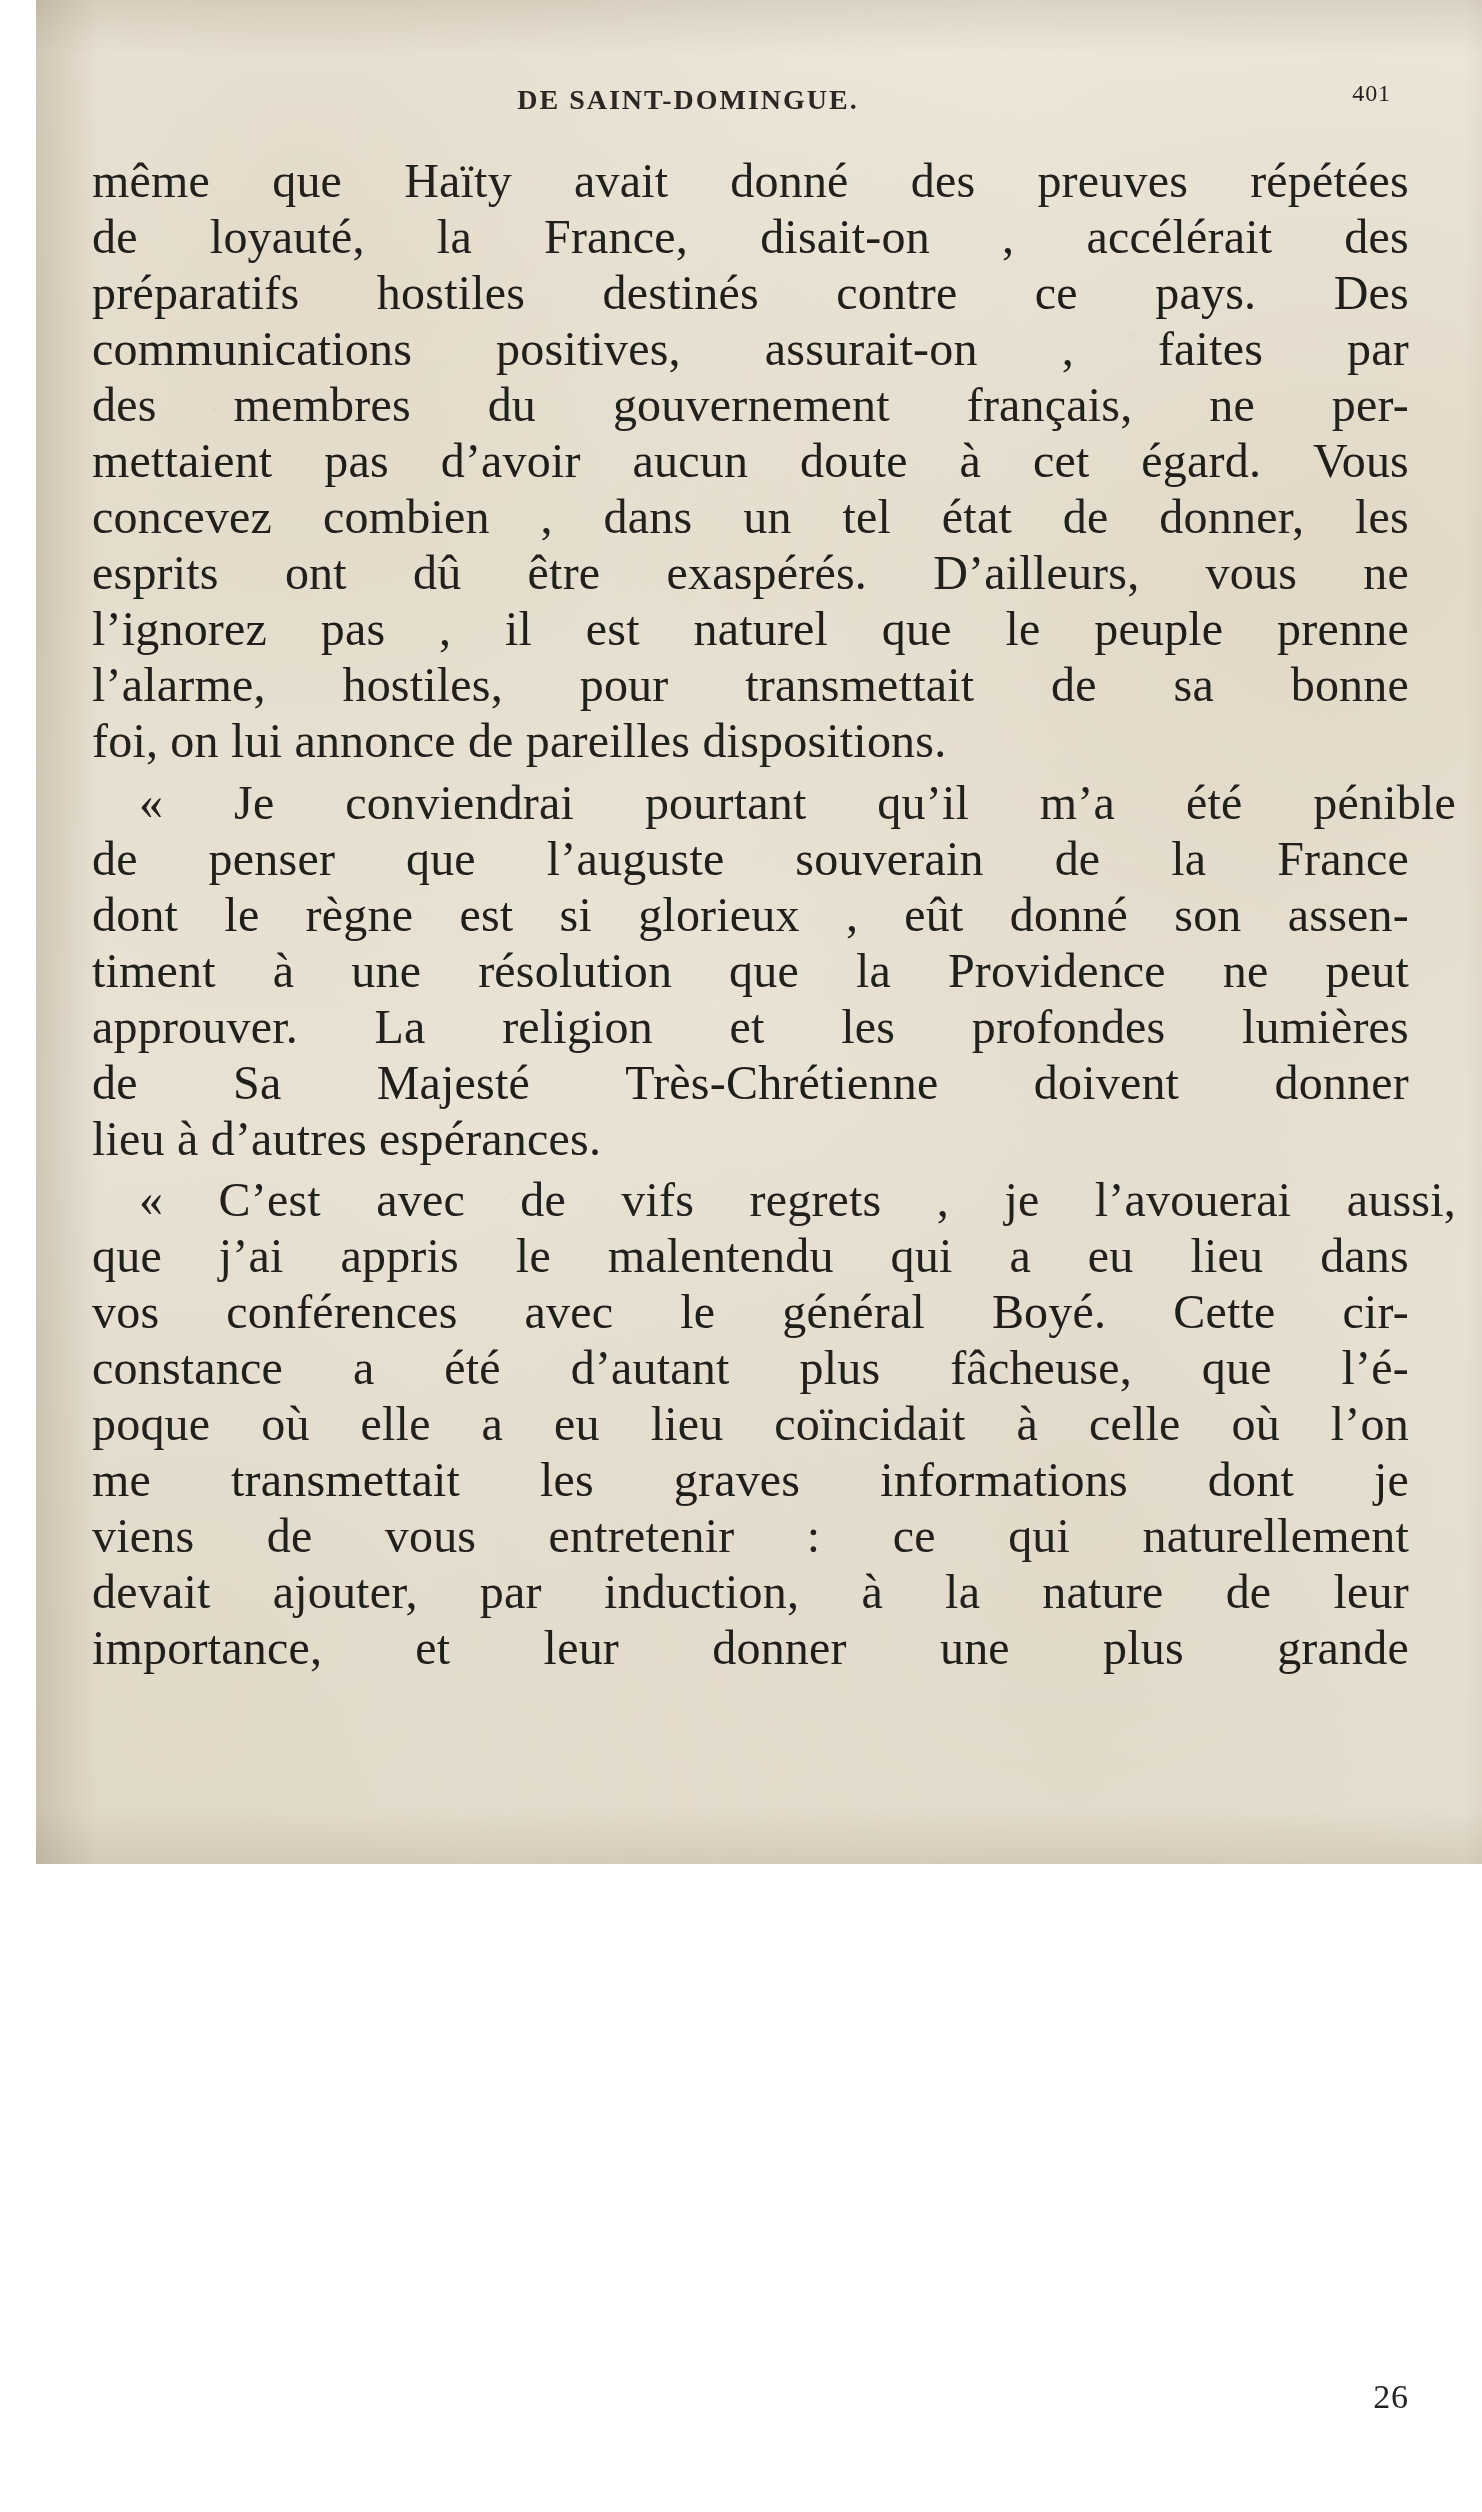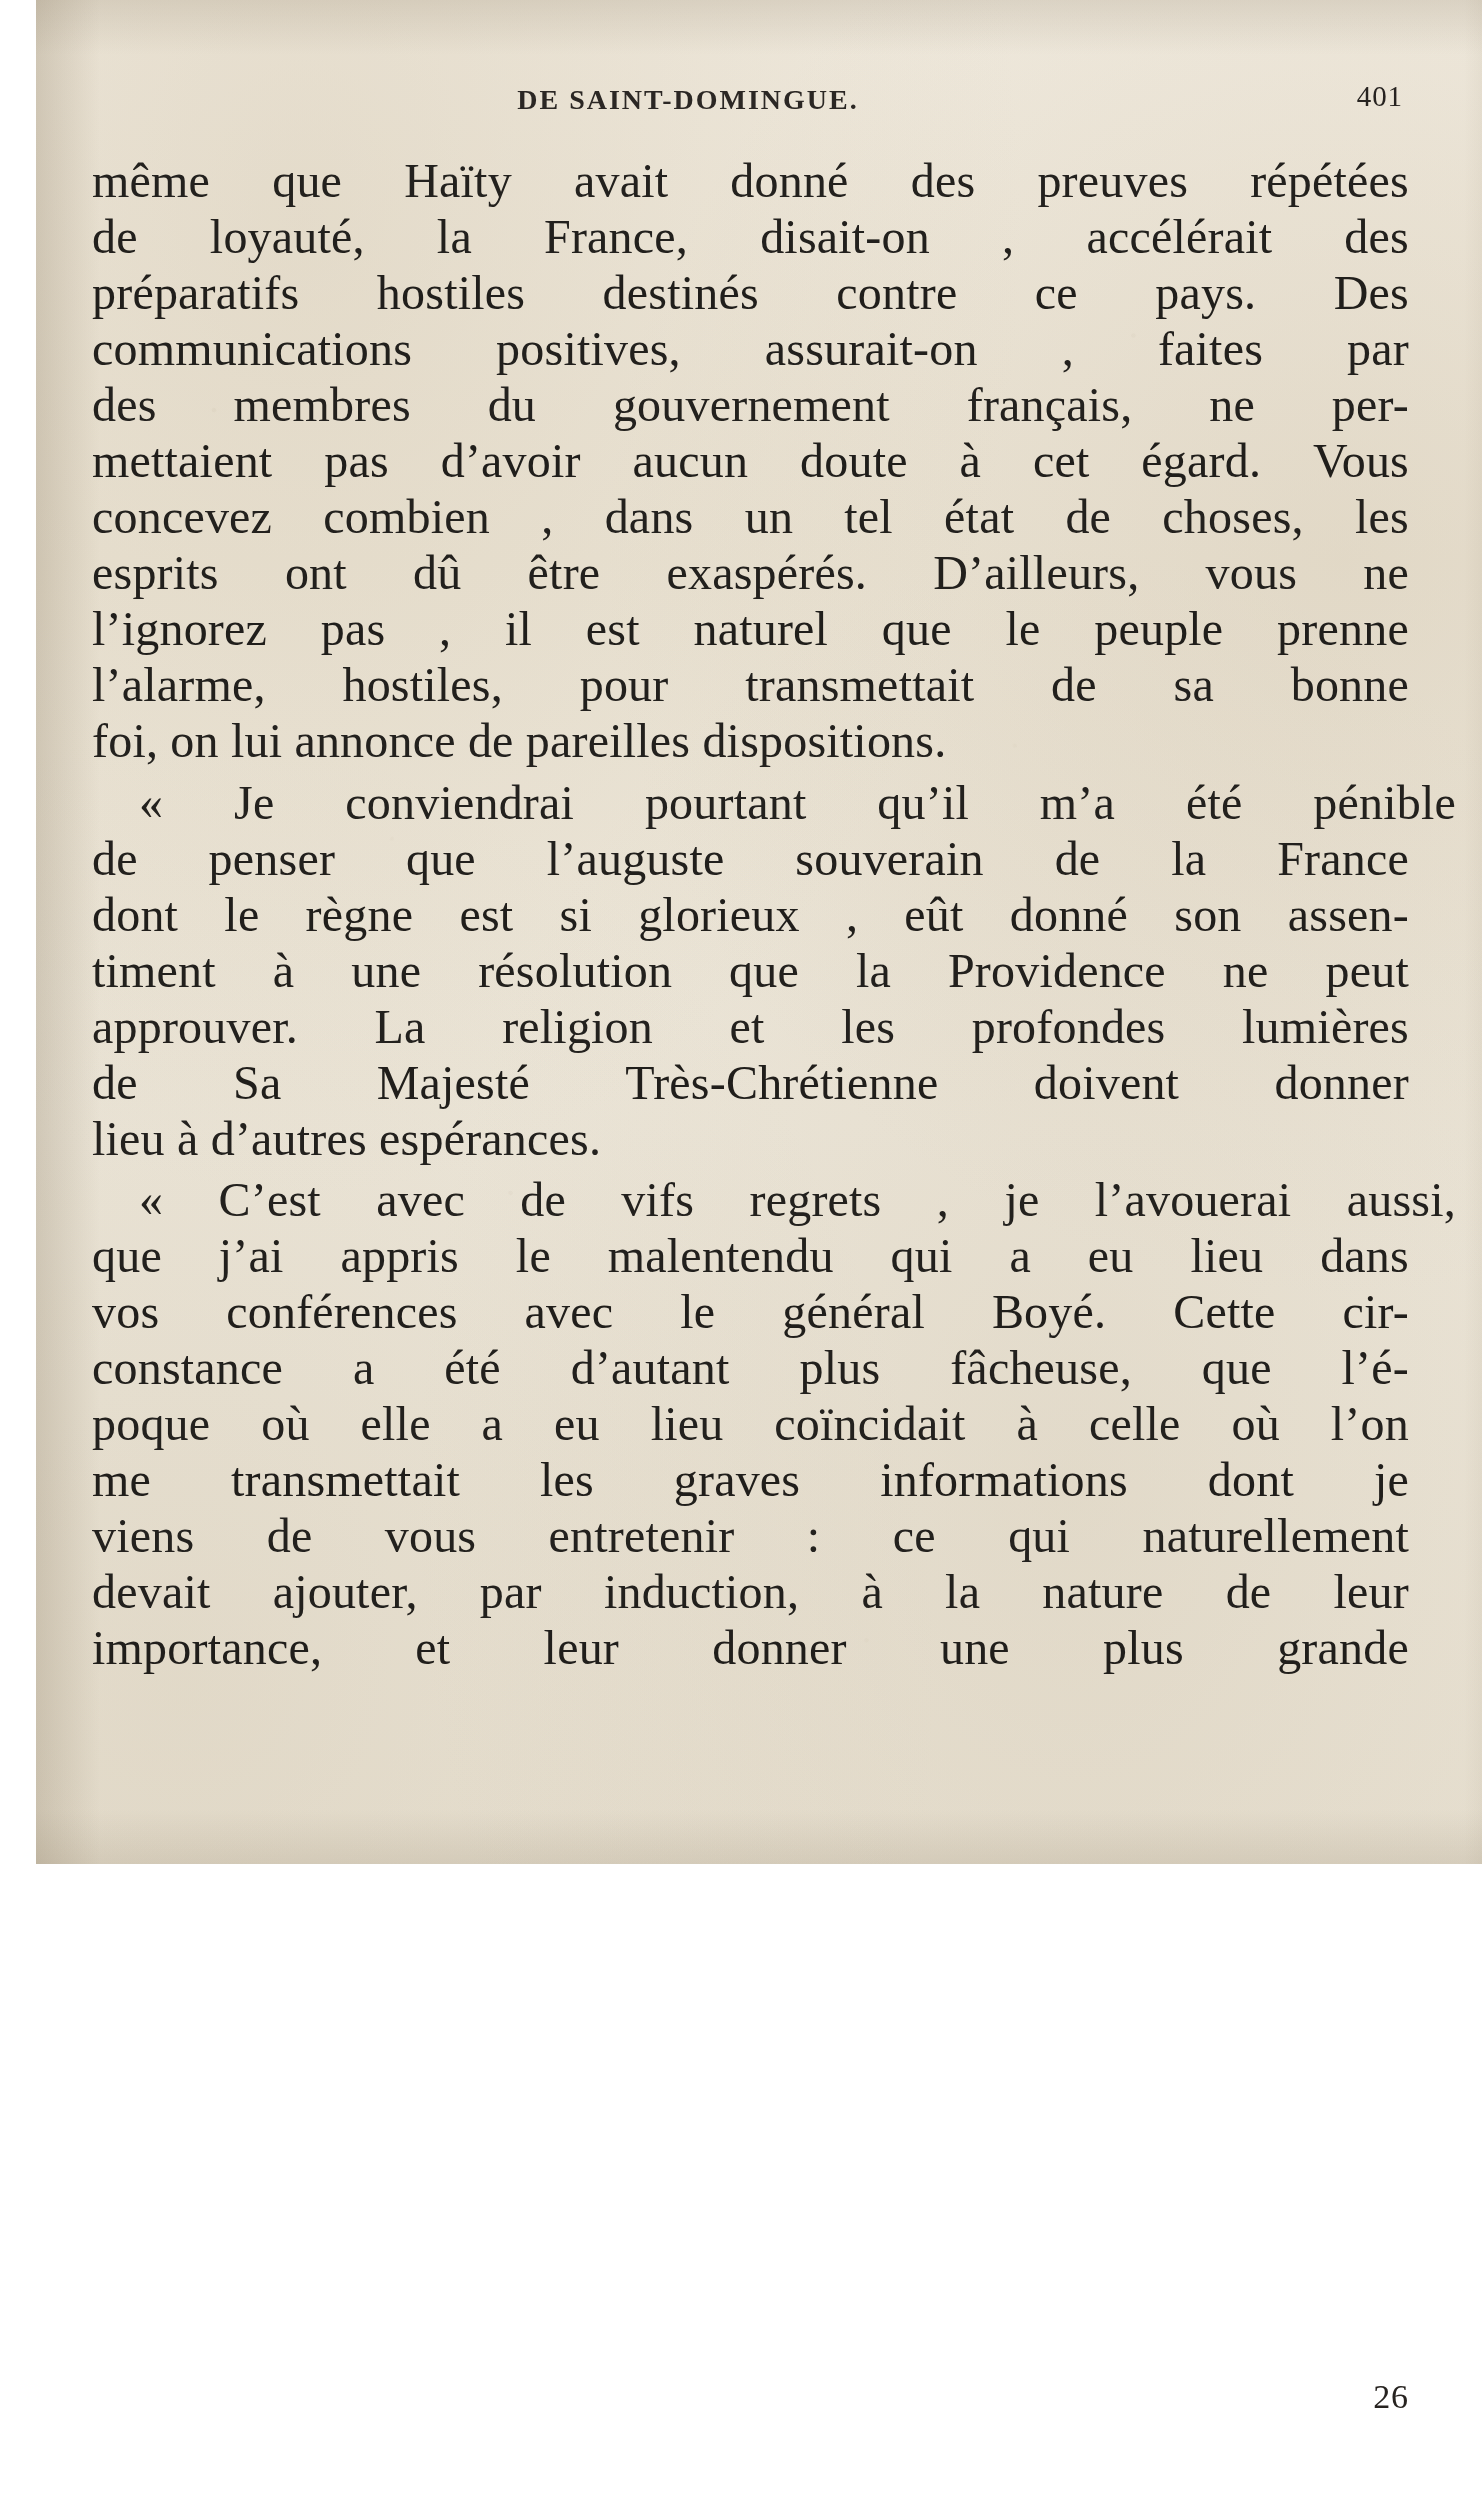--- a/index.html
+++ b/index.html
@@ -78,23 +78,23 @@
     font-size: 28px;
     letter-spacing: 2px;
     color: #2b2724;
     font-variant: small-caps;
     text-transform: uppercase;
     font-weight: 600;
     white-space: nowrap;
   }
   .header-folio {
     position: absolute;
-    right: 4px;
+    right: 16px;
     top: -3.6px;
-    font-size: 29px;
+    font-size: 24px;
     color: #272320;
     letter-spacing: 0.9px;
   }
 
   
   .body-text {
     position: absolute;
     top: 153px;
     left: 0;
     width: 1317px;
@@ -217,21 +217,21 @@
           </span>
         <span class="line j">
             <span>concevez</span>
             <span>combien</span>
             <span>,</span>
             <span>dans</span>
             <span>un</span>
             <span>tel</span>
             <span>état</span>
             <span>de</span>
-            <span>choses,</span>
+            <span>donner,</span>
             <span>les</span>
           </span>
         <span class="line j">
             <span>esprits</span>
             <span>ont</span>
             <span>dû</span>
             <span>être</span>
             <span>exaspérés.</span>
             <span>D’ailleurs,</span>
             <span>vous</span>

